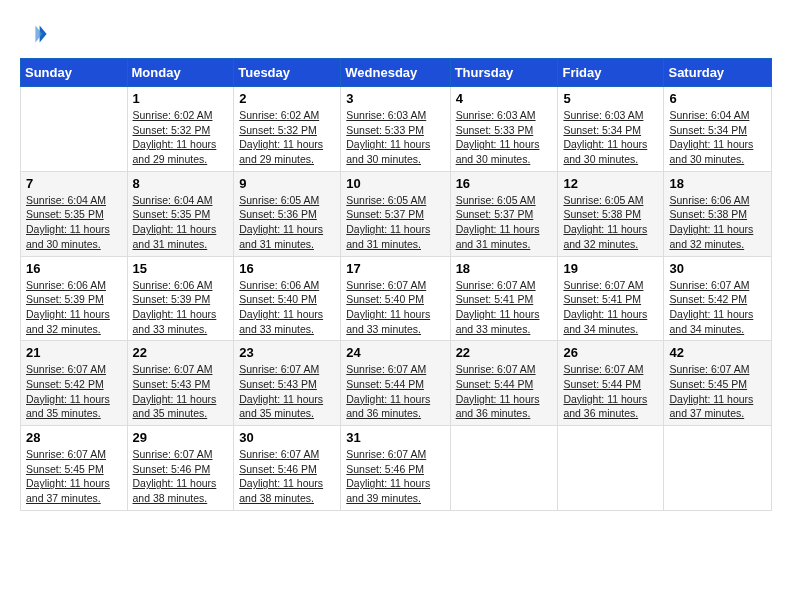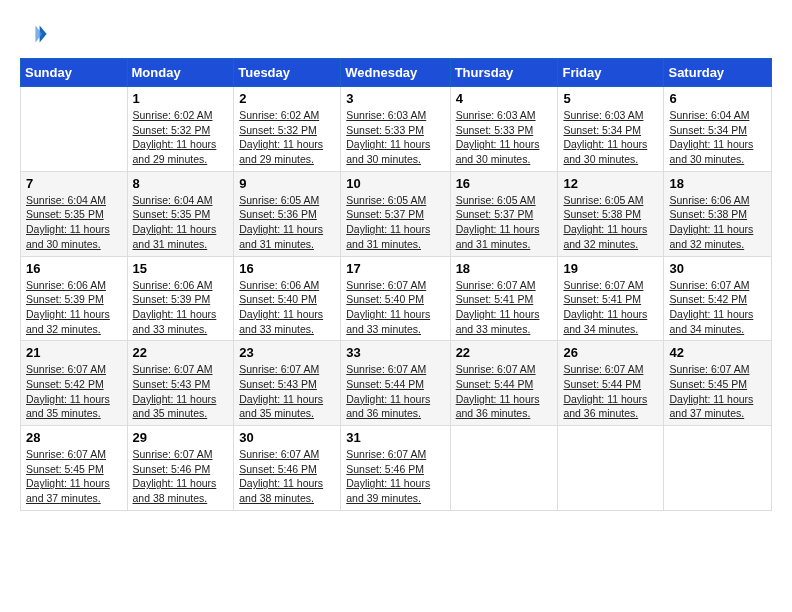--- a/index.html
+++ b/index.html
@@ -214,21 +214,21 @@
         </td>
         <td>
           <div class="day-num">22</div>
           <div class="day-info">Sunrise: 6:07 AM<br>Sunset: 5:43 PM<br>Daylight: 11 hours and 35 minutes.</div>
         </td>
         <td>
           <div class="day-num">23</div>
           <div class="day-info">Sunrise: 6:07 AM<br>Sunset: 5:43 PM<br>Daylight: 11 hours and 35 minutes.</div>
         </td>
         <td>
-          <div class="day-num">33</div>
+          <div class="day-num">24</div>
           <div class="day-info">Sunrise: 6:07 AM<br>Sunset: 5:44 PM<br>Daylight: 11 hours and 36 minutes.</div>
         </td>
         <td>
           <div class="day-num">22</div>
           <div class="day-info">Sunrise: 6:07 AM<br>Sunset: 5:44 PM<br>Daylight: 11 hours and 36 minutes.</div>
         </td>
         <td>
           <div class="day-num">26</div>
           <div class="day-info">Sunrise: 6:07 AM<br>Sunset: 5:44 PM<br>Daylight: 11 hours and 36 minutes.</div>
         </td>

